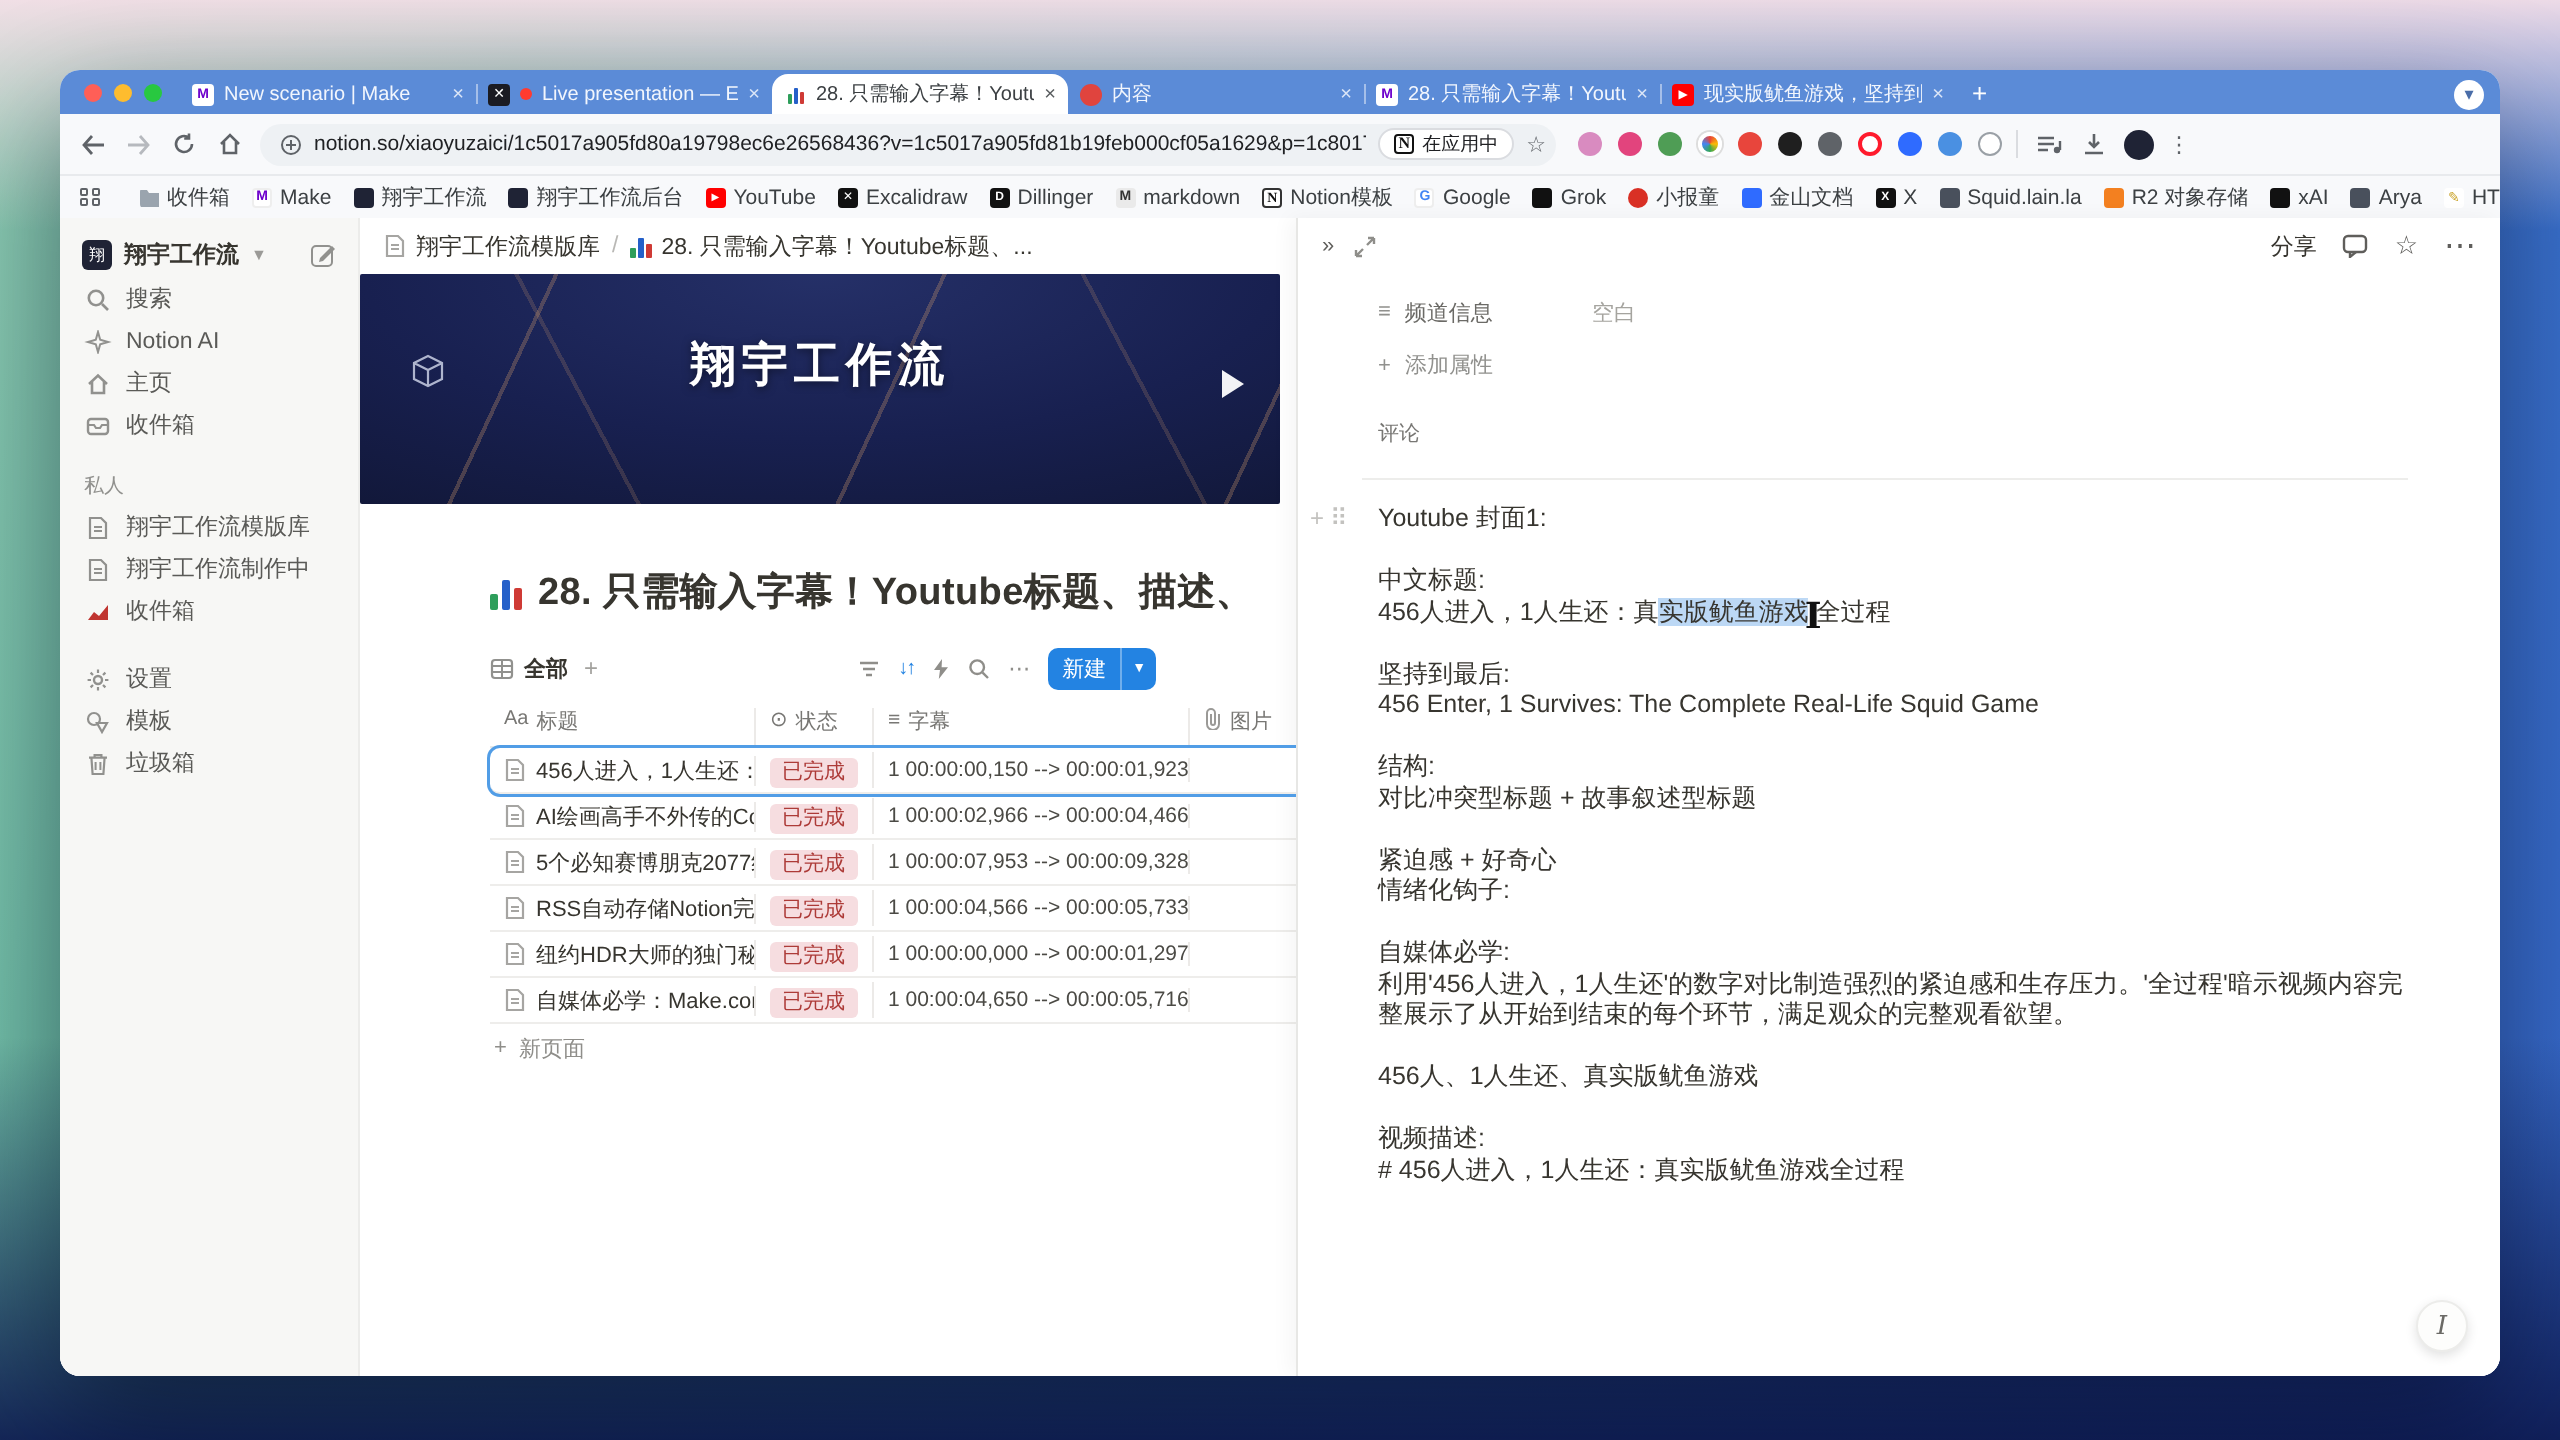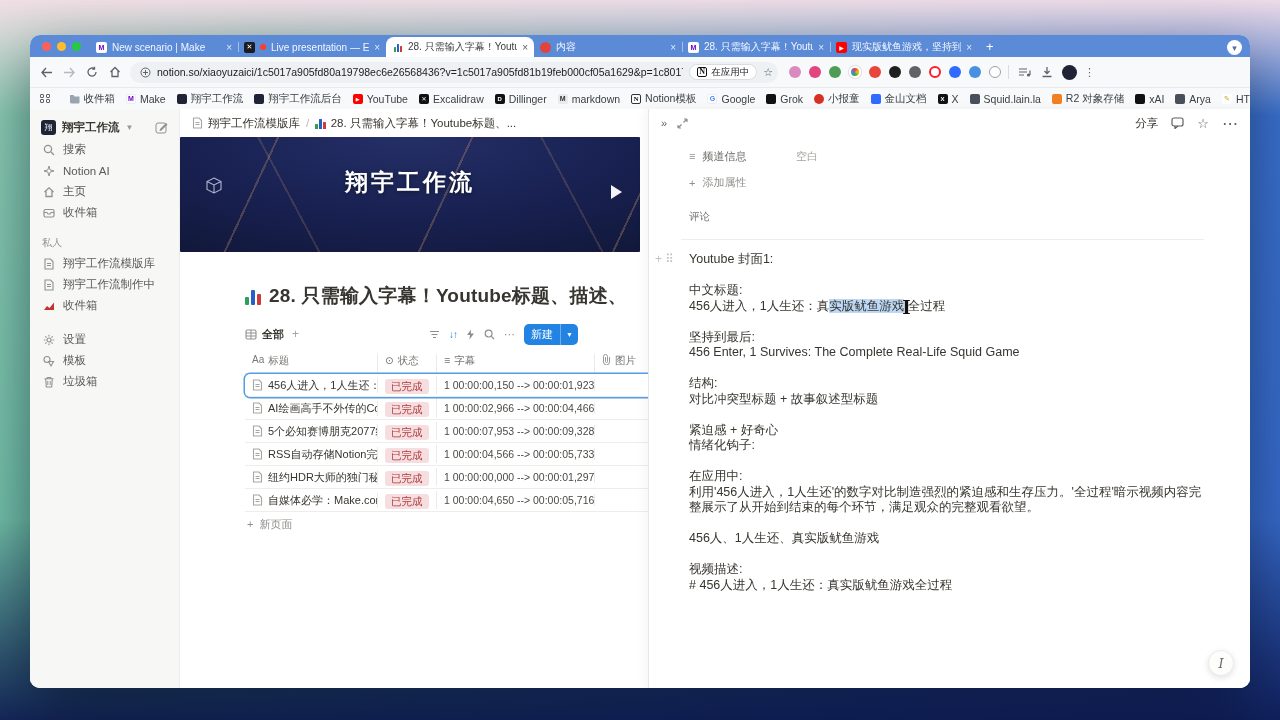--- a/index.html
+++ b/index.html
@@ -784,21 +784,21 @@
             <div class="block"></div>
                 <div class="block">坚持到最后:</div>
                 <div class="block">456 Enter, 1 Survives: The Complete Real-Life Squid Game</div>
                 <div class="block"></div>
                 <div class="block">结构:</div>
                 <div class="block">对比冲突型标题 + 故事叙述型标题</div>
                 <div class="block"></div>
                 <div class="block">紧迫感 + 好奇心</div>
                 <div class="block">情绪化钩子:</div>
                 <div class="block"></div>
-                <div class="block">在应用中:</div>
+                <div class="block">自媒体必学:</div>
                 <div class="block">利用'456人进入，1人生还'的数字对比制造强烈的紧迫感和生存压力。'全过程'暗示视频内容完整展示了从开始到结束的每个环节，满足观众的完整观看欲望。</div>
                 <div class="block"></div>
                 <div class="block">456人、1人生还、真实版鱿鱼游戏</div>
                 <div class="block"></div>
                 <div class="block">视频描述:</div>
                 <div class="block"># 456人进入，1人生还：真实版鱿鱼游戏全过程</div>
                 <div class="block"></div>
               </div>
           </div>
         </div>

